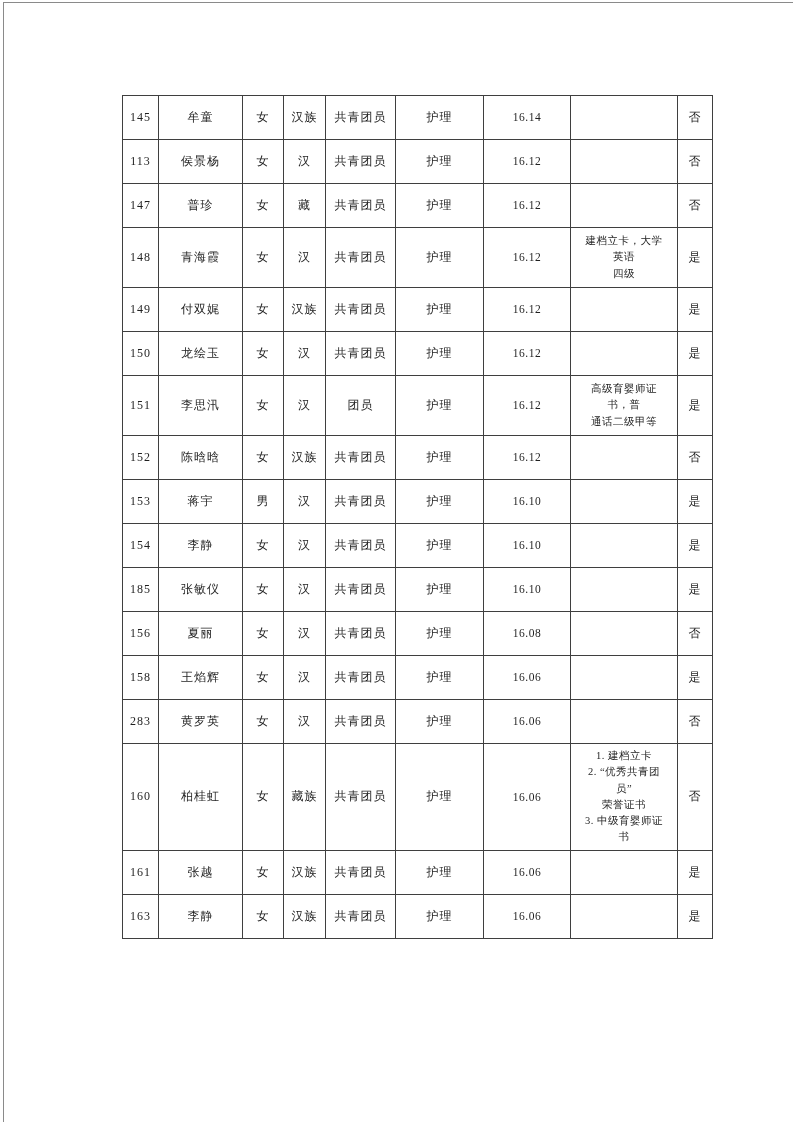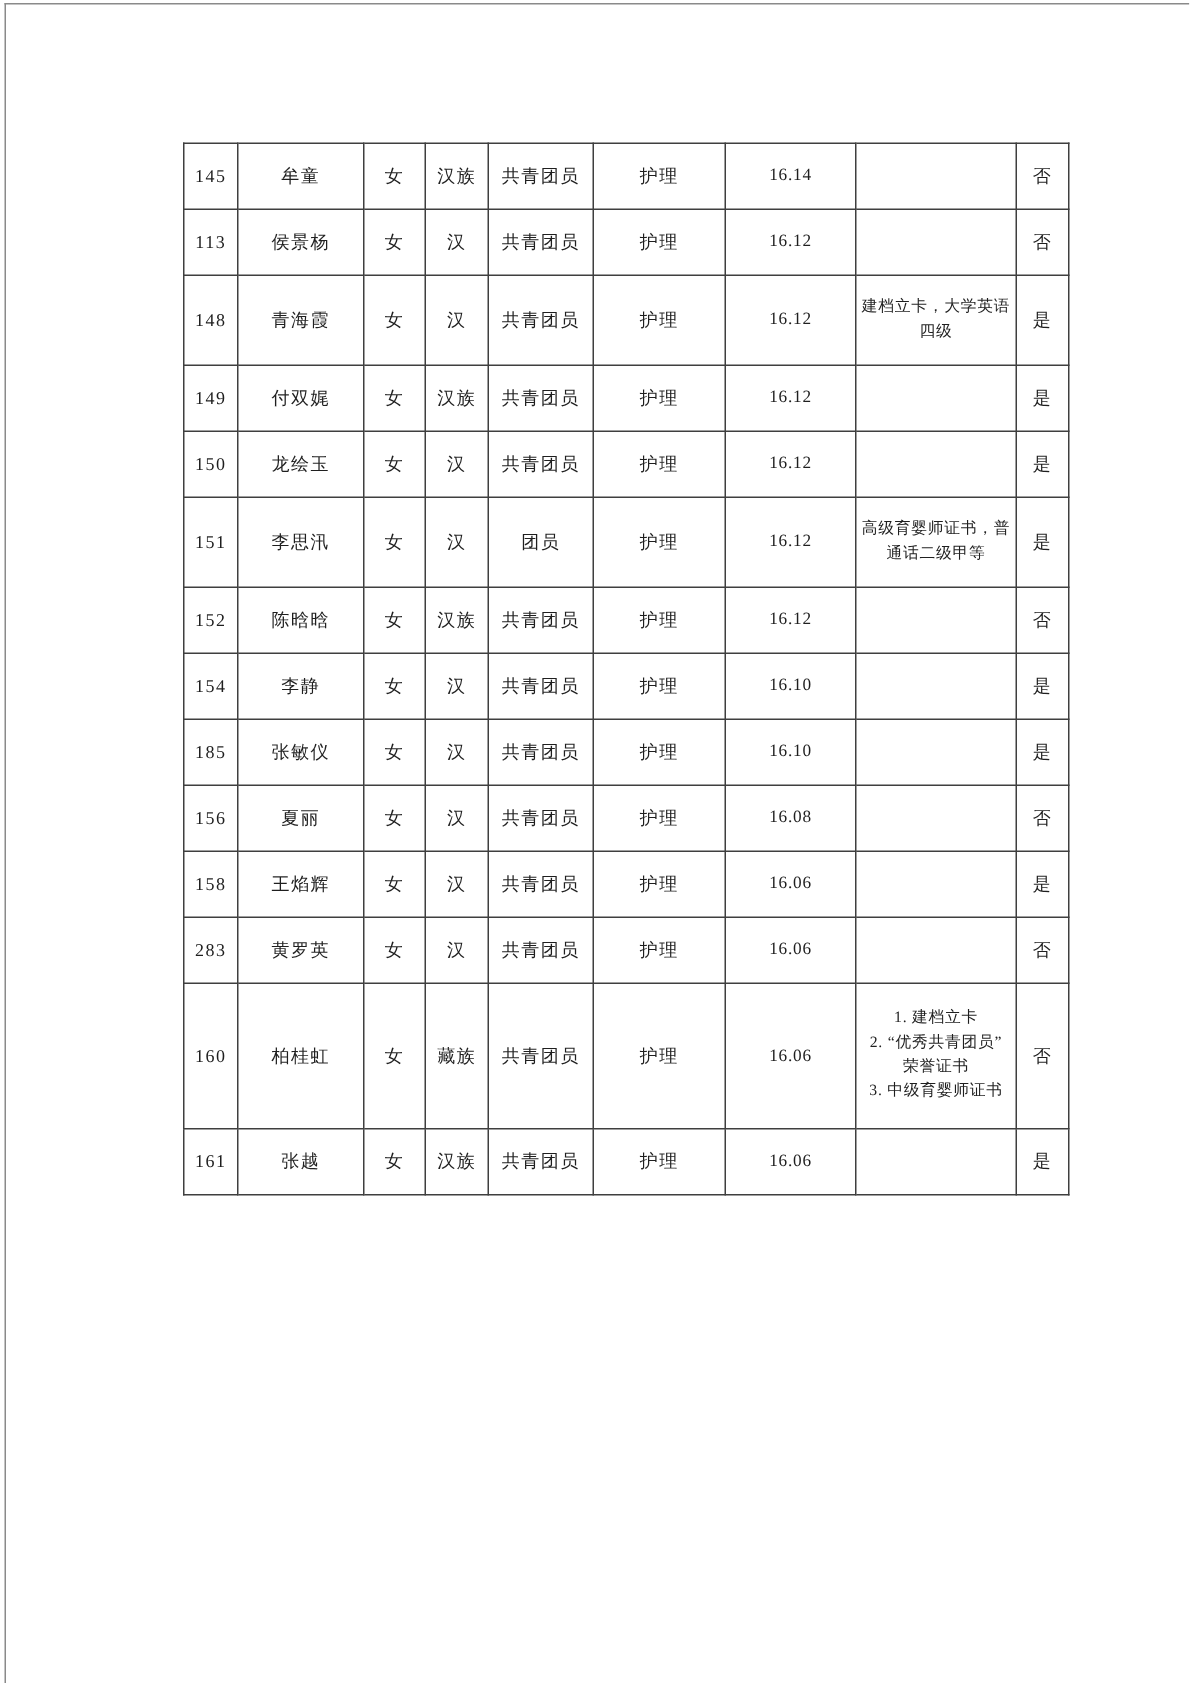--- a/index.html
+++ b/index.html
@@ -57,21 +57,21 @@
     height: 60px;
   }
   table.roster tr.h4 {
     height: 97px;
   }
   table.roster td.remark {
     font-size: 10.5px;
     letter-spacing: 0.5px;
     white-space: pre-line;
     line-height: 1.55;
-    padding: 4px 0;
+    padding: 4px 12px;
   }
   table.roster td.score {
     letter-spacing: 0.5px;
     font-size: 11.5px;
   }
 </style>
 </head>
 <body>
 
 <div class="page">
@@ -106,20 +106,31 @@
     <td>113</td>
     <td>侯景杨</td>
     <td>女</td>
     <td>汉</td>
     <td>共青团员</td>
     <td>护理</td>
     <td class="score">16.12</td>
     <td class="remark"></td>
     <td>否</td>
   </tr>
+        <tr>
+    <td>147</td>
+    <td>普珍</td>
+    <td>女</td>
+    <td>藏</td>
+    <td>共青团员</td>
+    <td>护理</td>
+    <td class="score">16.12</td>
+    <td class="remark"></td>
+    <td>否</td>
+  </tr>
         <tr class="h2">
     <td>148</td>
     <td>青海霞</td>
     <td>女</td>
     <td>汉</td>
     <td>共青团员</td>
     <td>护理</td>
     <td class="score">16.12</td>
     <td class="remark">建档立卡，大学英语
 四级</td>
@@ -162,20 +173,31 @@
         <tr>
     <td>152</td>
     <td>陈晗晗</td>
     <td>女</td>
     <td>汉族</td>
     <td>共青团员</td>
     <td>护理</td>
     <td class="score">16.12</td>
     <td class="remark"></td>
     <td>否</td>
+  </tr>
+        <tr>
+    <td>153</td>
+    <td>蒋宇</td>
+    <td>男</td>
+    <td>汉</td>
+    <td>共青团员</td>
+    <td>护理</td>
+    <td class="score">16.10</td>
+    <td class="remark"></td>
+    <td>是</td>
   </tr>
         <tr>
     <td>154</td>
     <td>李静</td>
     <td>女</td>
     <td>汉</td>
     <td>共青团员</td>
     <td>护理</td>
     <td class="score">16.10</td>
     <td class="remark"></td>
@@ -235,20 +257,31 @@
     <td class="score">16.06</td>
     <td class="remark">1. 建档立卡
 2. “优秀共青团员”
 荣誉证书
 3. 中级育婴师证书</td>
     <td>否</td>
   </tr>
         <tr>
     <td>161</td>
     <td>张越</td>
+    <td>女</td>
+    <td>汉族</td>
+    <td>共青团员</td>
+    <td>护理</td>
+    <td class="score">16.06</td>
+    <td class="remark"></td>
+    <td>是</td>
+  </tr>
+        <tr>
+    <td>163</td>
+    <td>李静</td>
     <td>女</td>
     <td>汉族</td>
     <td>共青团员</td>
     <td>护理</td>
     <td class="score">16.06</td>
     <td class="remark"></td>
     <td>是</td>
   </tr>
       </tbody>
   </table>

